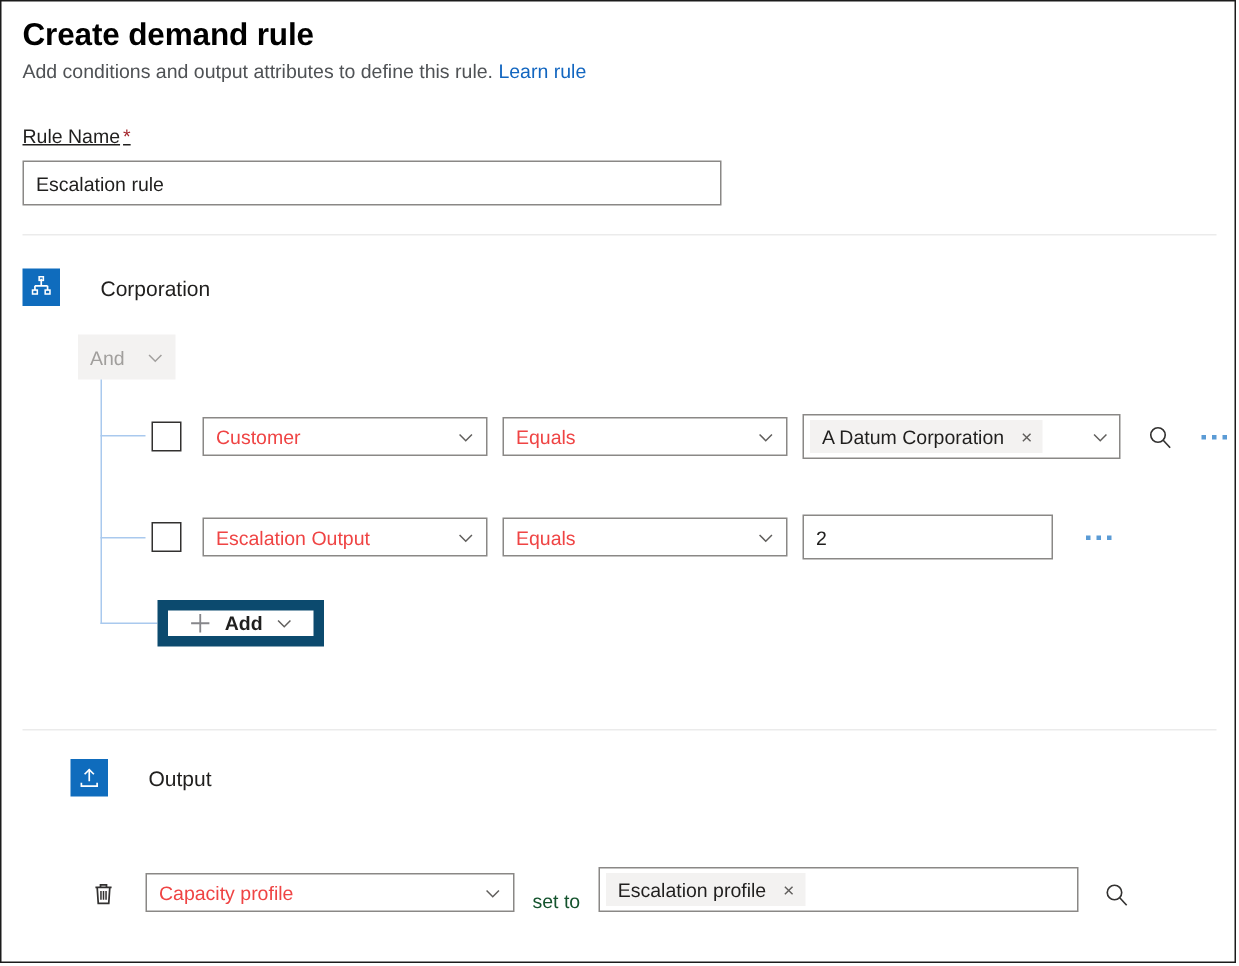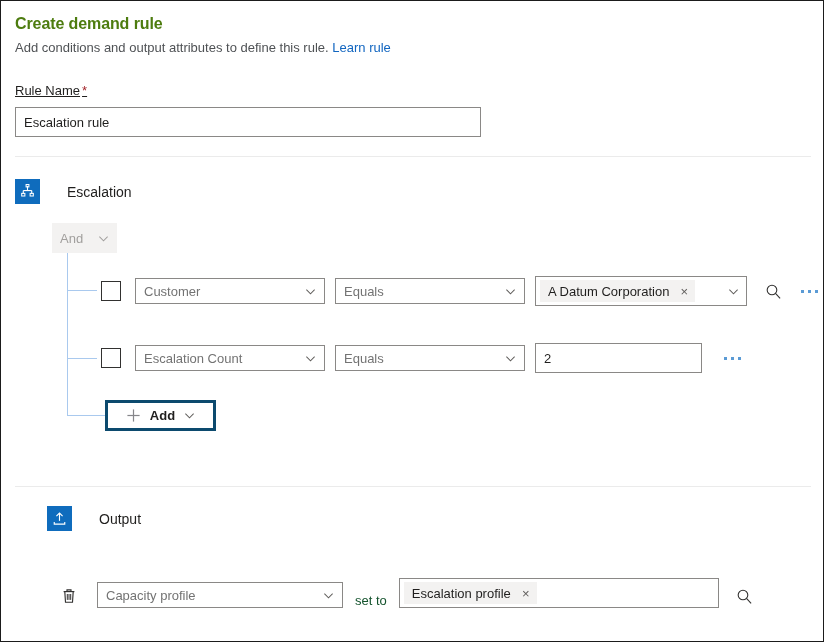--- a/index.html
+++ b/index.html
@@ -15,21 +15,21 @@
     width:824px;height:642px;
     border:1px solid #1b1b1b;
     background:#ffffff;
     box-sizing:border-box;
     overflow:hidden;
   }
 
   
   .header{padding:12px 0 0 14px;}
   .title{
-    font-size:16px;font-weight:bold;color:#4d7c0f;
+    font-size:21px;font-weight:bold;color:#000000;
     letter-spacing:-0.1px;line-height:22px;margin:0;
   }
   .subtitle{
     font-size:13px;color:#4f5255;line-height:20px;margin:3px 0 0 0;
   }
   .learn-more{color:#1266c0;text-decoration:none;cursor:pointer;}
 
   
   .field-block{margin:24px 0 0 14px;}
   .field-label{font-size:13px;color:#201f1e;line-height:18px;text-decoration:underline;}
@@ -88,21 +88,21 @@
 
   .cond-row{position:absolute;display:flex;align-items:center;}
   .cbox{
     width:20px;height:20px;border:1px solid #323130;
     background:#fff;box-sizing:border-box;flex:0 0 auto;
     cursor:pointer;
   }
   .dd{
     height:26px;border:1px solid #8a8886;background:#fff;
     box-sizing:border-box;display:flex;align-items:center;
-    padding:12px 8px;font-size:13px;color:#737373;cursor:pointer;
+    padding:12px 8px;font-size:13px;color:#ef4444;cursor:pointer;
   }
   .dd .chev{margin-left:auto;}
   .plain{
     height:30px;border:1px solid #8a8886;background:#fff;
     box-sizing:border-box;display:flex;align-items:center;
     padding:0 8px;font-size:13px;color:#201f1e;
   }
   .lookup{
     height:30px;border:1px solid #8a8886;background:#fff;
     box-sizing:border-box;display:flex;align-items:center;
@@ -125,21 +125,21 @@
   .ellipsis{
     display:flex;align-items:center;gap:4px;cursor:pointer;
   }
   .ellipsis i{
     width:3px;height:3px;background:#5b9bd5;display:block;
   }
 
   .add-btn{
     position:absolute;left:104px;top:399px;
     width:111px;height:31px;
-    border:3px solid #0c4a6e;background:#fff;
+    border:7px solid #0c4a6e;background:#fff;
     box-sizing:border-box;
     display:flex;align-items:center;justify-content:center;
     gap:9px;cursor:pointer;
   }
   .add-label{font-size:13px;font-weight:bold;color:#201f1e;}
 
   
   .out-row{position:absolute;left:56px;top:577px;display:flex;align-items:flex-end;}
   .setto{font-size:13px;color:#14532d;margin:0 12px;}
 
@@ -174,21 +174,21 @@
       <svg width="15" height="15" viewBox="0 0 16 16">
         <line x1="8" y1="2" x2="8" y2="7" stroke="#fff" stroke-width="1.2"></line>
         <line x1="3.5" y1="7" x2="12.5" y2="7" stroke="#fff" stroke-width="1.2"></line>
         <line x1="3.5" y1="7" x2="3.5" y2="10" stroke="#fff" stroke-width="1.2"></line>
         <line x1="12.5" y1="7" x2="12.5" y2="10" stroke="#fff" stroke-width="1.2"></line>
         <rect x="6.5" y="0.5" width="3" height="2.6" fill="none" stroke="#fff" stroke-width="1.1"></rect>
         <rect x="1.8" y="10" width="3.4" height="2.8" fill="none" stroke="#fff" stroke-width="1.1"></rect>
         <rect x="10.8" y="10" width="3.4" height="2.8" fill="none" stroke="#fff" stroke-width="1.1"></rect>
       </svg>
     </span>
-    <span class="section-title">Escalation</span>
+    <span class="section-title">Corporation</span>
   </div>
 
   <div class="cond-area">
 
     <div class="and-pill">
       <span>And</span>
       <span class="chev">
         <svg width="11" height="11" viewBox="0 0 12 12">
             <path d="M1.5 4 L6 8.5 L10.5 4" fill="none" stroke="#a19f9d" stroke-width="1.1"></path>
           </svg>
@@ -244,21 +244,21 @@
         <i></i>
         <i></i>
         <i></i>
       </div>
     </div>
 
     <div class="cond-row" style="left:100px;top:342px;">
       <div class="cbox"></div>
 
       <div class="dd" style="width:190px;margin-left:14px;">
-        <span>Escalation Count</span>
+        <span>Escalation Output</span>
         <span class="chev">
           <svg width="11" height="11" viewBox="0 0 12 12">
               <path d="M1.5 4 L6 8.5 L10.5 4" fill="none" stroke="#605e5c" stroke-width="1.1"></path>
             </svg>
         </span>
       </div>
 
       <div class="dd" style="width:190px;margin-left:10px;">
         <span>Equals</span>
         <span class="chev">

